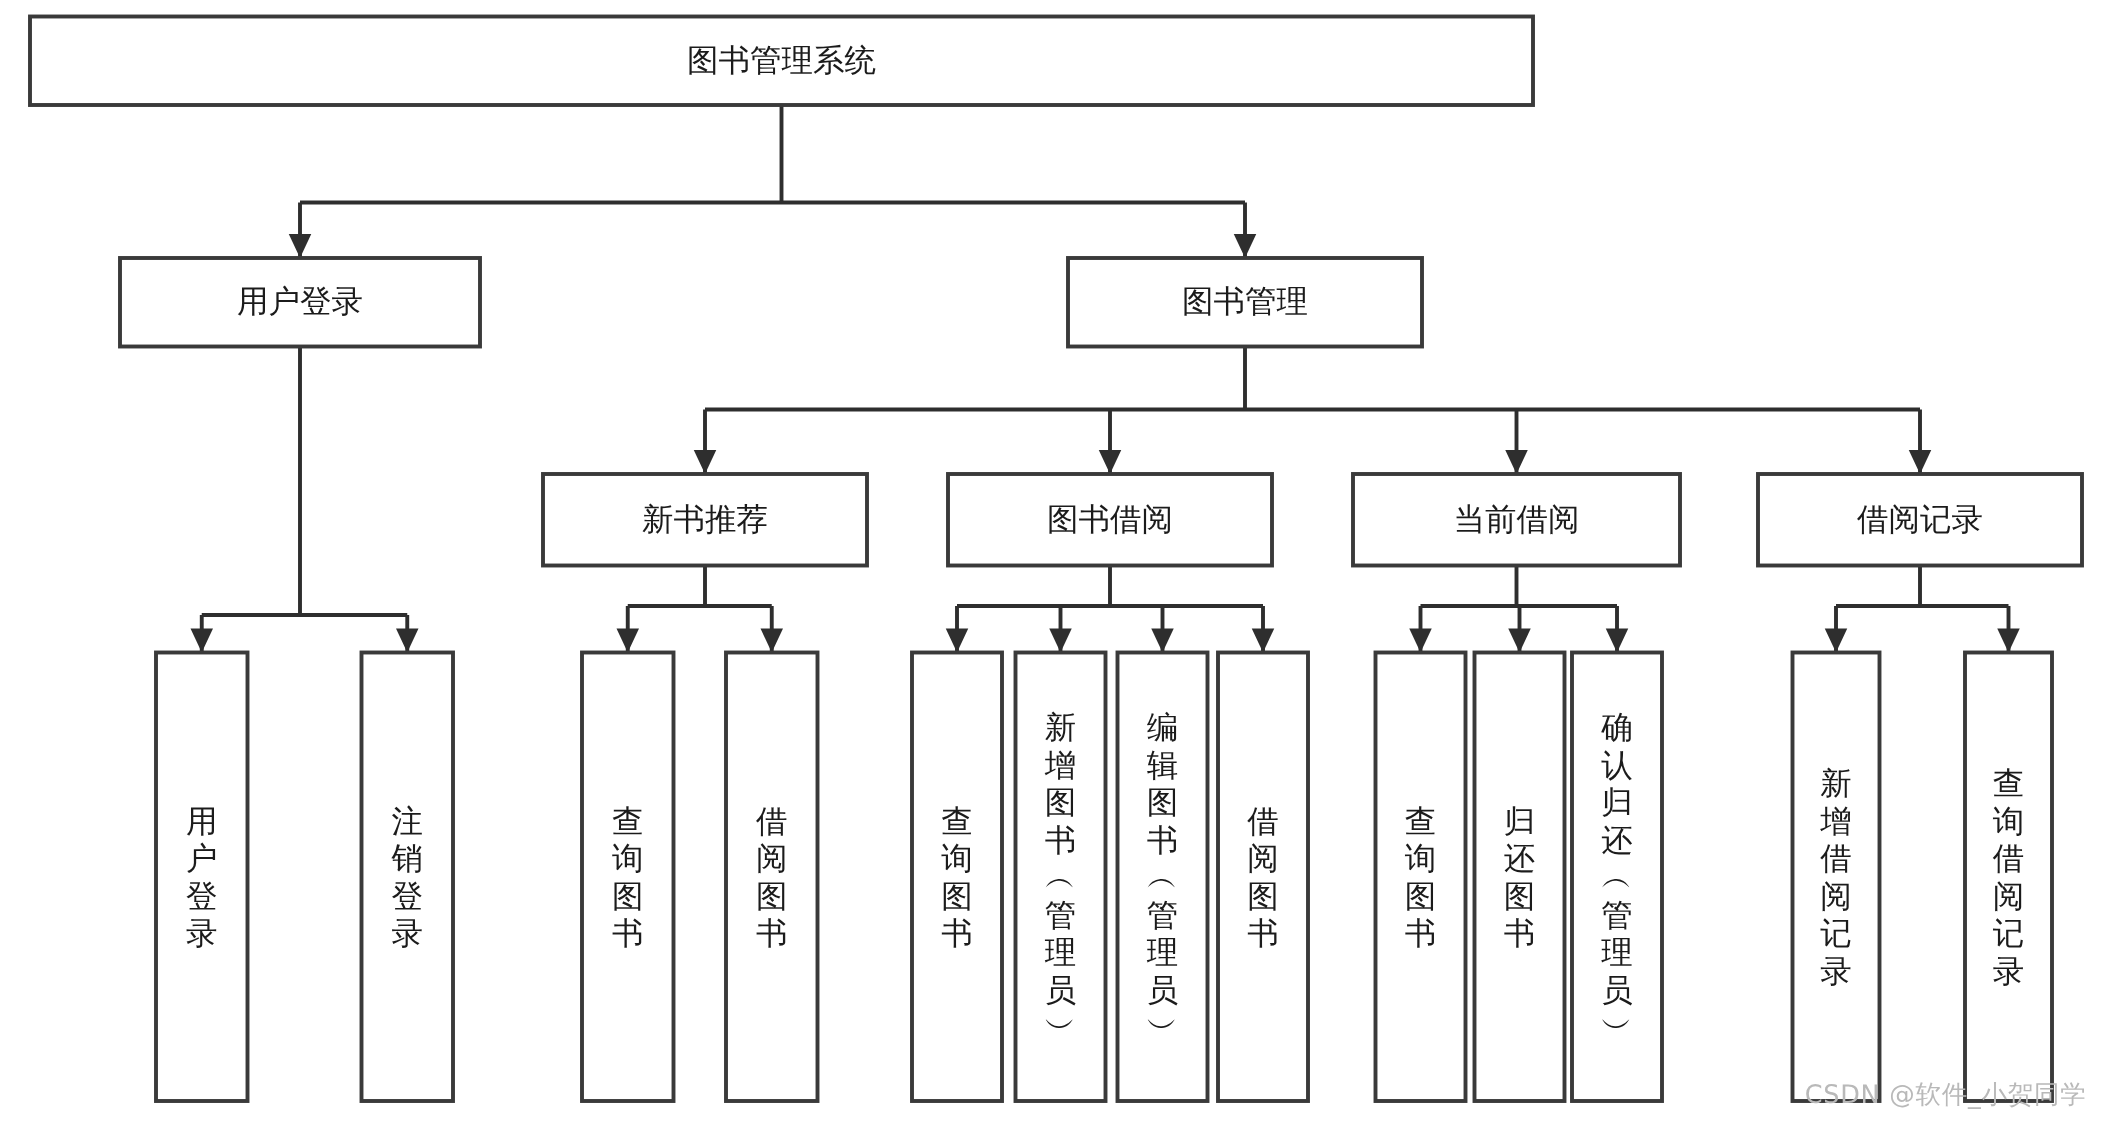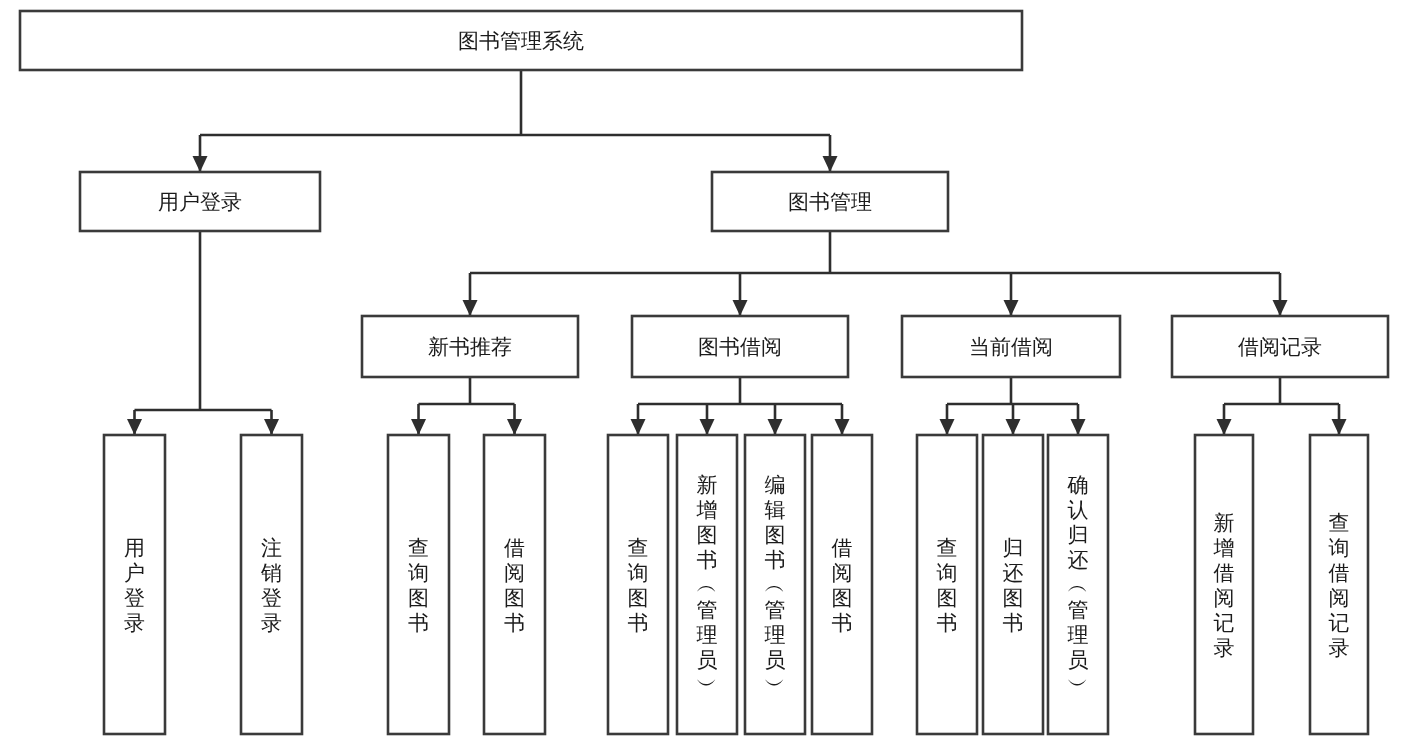--- a/index.html
+++ b/index.html
@@ -222,13 +222,14 @@
         <g>
           <rect x="1195" y="435" width="58" height="299" class="node-box-leaf"></rect>
           <text x="1224" y="529.5" class="leaf-label"><tspan x="1224" dy="0">新</tspan><tspan x="1224" dy="25">增</tspan><tspan x="1224" dy="25">借</tspan><tspan x="1224" dy="25">阅</tspan><tspan x="1224" dy="25">记</tspan><tspan x="1224" dy="25">录</tspan></text>
         </g>
         <g>
           <rect x="1310" y="435" width="58" height="299" class="node-box-leaf"></rect>
           <text x="1339" y="529.5" class="leaf-label"><tspan x="1339" dy="0">查</tspan><tspan x="1339" dy="25">询</tspan><tspan x="1339" dy="25">借</tspan><tspan x="1339" dy="25">阅</tspan><tspan x="1339" dy="25">记</tspan><tspan x="1339" dy="25">录</tspan></text>
         </g>
       </g>
   </svg>
+  <div class="watermark-text">CSDN @软件_小贺同学</div>
 </div>
 
 </body></html>

